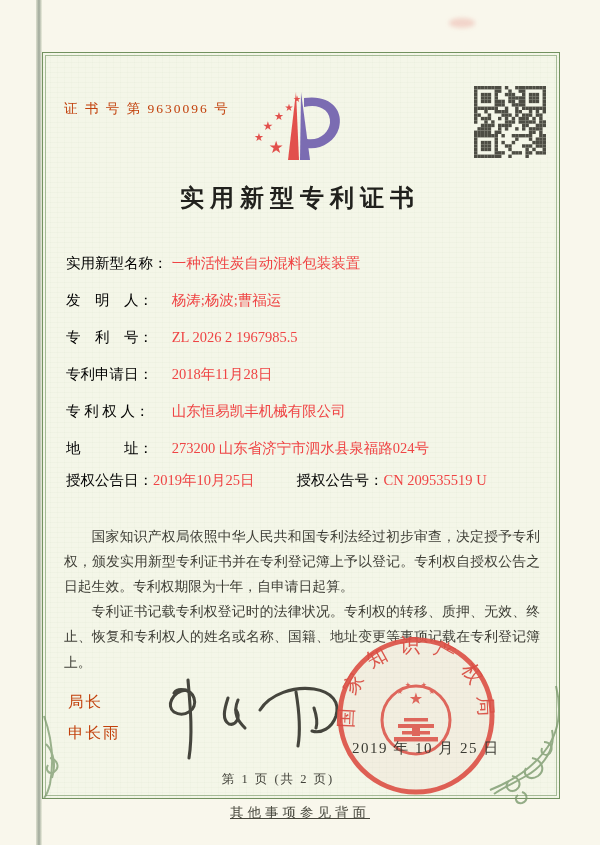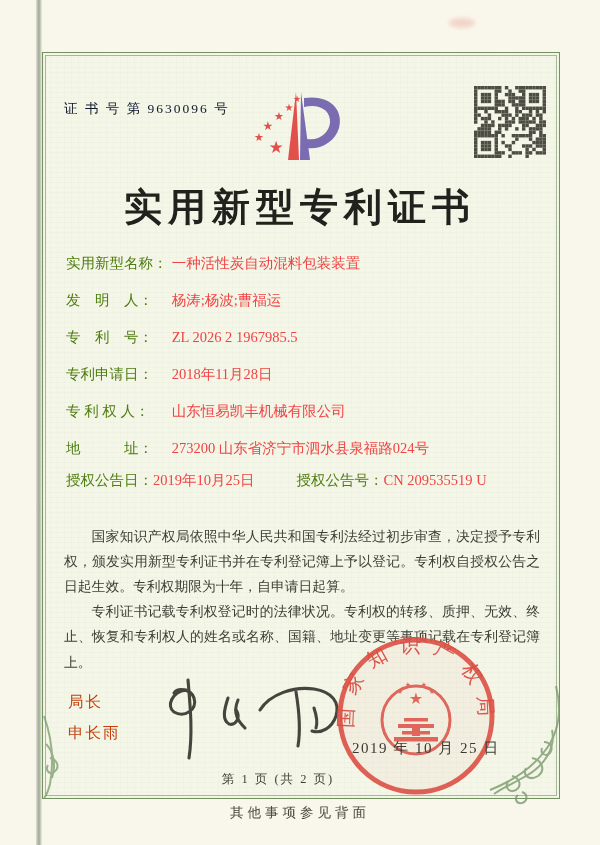--- a/index.html
+++ b/index.html
@@ -7,43 +7,43 @@
         font-family:"Liberation Serif","DejaVu Serif",serif;color:#3b3b35;}
   .spine{position:absolute;left:36px;top:0;width:6px;height:845px;
          background:linear-gradient(to right,#d8dbc9,#8e998a,#eceedd);opacity:.85;}
   .frame{position:absolute;left:42px;top:52px;width:516px;height:745px;
          border:1.5px solid #72915f;
          background:
            repeating-linear-gradient(0deg, rgba(140,170,120,.045) 0 1px, transparent 1px 5px),
            repeating-linear-gradient(90deg, rgba(140,170,120,.03) 0 1px, transparent 1px 7px),
            #f4f6e8;}
   .frame-inner{position:absolute;inset:2px;border:1px solid #a4ba95;pointer-events:none;}
-  .cert-no{position:absolute;left:64px;top:100px;font-size:13.5px;letter-spacing:2px;color:#0f172a;}
+  .cert-no{position:absolute;left:64px;top:100px;font-size:13.5px;letter-spacing:2px;color:#c2410c;}
   .logo{position:absolute;left:238px;top:76px;}
   .qr{position:absolute;left:474px;top:86px;}
   .title{position:absolute;left:42px;top:182px;width:516px;text-align:center;
-         font-size:38px;font-weight:700;letter-spacing:6px;color:#21211d;}
+         font-size:24px;font-weight:700;letter-spacing:6px;color:#21211d;}
   .fields{position:absolute;left:66px;top:253px;width:472px;font-size:14.5px;}
   .field-row{height:37px;line-height:20px;white-space:nowrap;}
-  .field-label{display:inline-block;min-width:102px;color:#4d7c0f;}
+  .field-label{display:inline-block;min-width:102px;color:#000000;}
   .field-value{color:#ef4444;}
   .grant-row{position:absolute;left:66px;top:471px;width:472px;font-size:14.5px;white-space:nowrap;}
   .grant-row .pair2{margin-left:42px;}
   .body-text{position:absolute;left:64px;top:524px;width:476px;font-size:13.8px;
              line-height:1.82;text-align:justify;color:#3e3e36;}
   .para{text-indent:2em;margin:0;}
   .signer{position:absolute;left:68px;top:686px;font-size:15.5px;letter-spacing:2px;line-height:31px;color:#c2410c;}
   .signature{position:absolute;left:128px;top:662px;}
   .seal{position:absolute;left:332px;top:632px;z-index:3;}
   .seal-date{position:absolute;left:352px;top:739px;z-index:4;font-size:15px;
              letter-spacing:1.5px;color:#3b3b33;}
   .page-footer{position:absolute;left:42px;top:771px;width:472px;text-align:center;
                font-size:12.5px;letter-spacing:2px;color:#42423a;}
   .back-note{position:absolute;left:0;top:804px;width:600px;text-align:center;
-             font-size:13.5px;letter-spacing:4px;color:#46463c;}
+             font-size:13.5px;letter-spacing:4px;color:#46463c;text-decoration:underline;}
   .flourish{position:absolute;pointer-events:none;}
   .smudge{position:absolute;left:244px;top:72px;width:34px;height:14px;border-radius:50%;
           background:rgba(220,90,80,.28);filter:blur(2px);transform:rotate(-8deg);}
   .smudge2{position:absolute;left:449px;top:18px;width:26px;height:10px;border-radius:50%;
           background:rgba(220,90,80,.22);filter:blur(2px);}
 </style>
 </head>
 <body>
 
 <div class="page">

